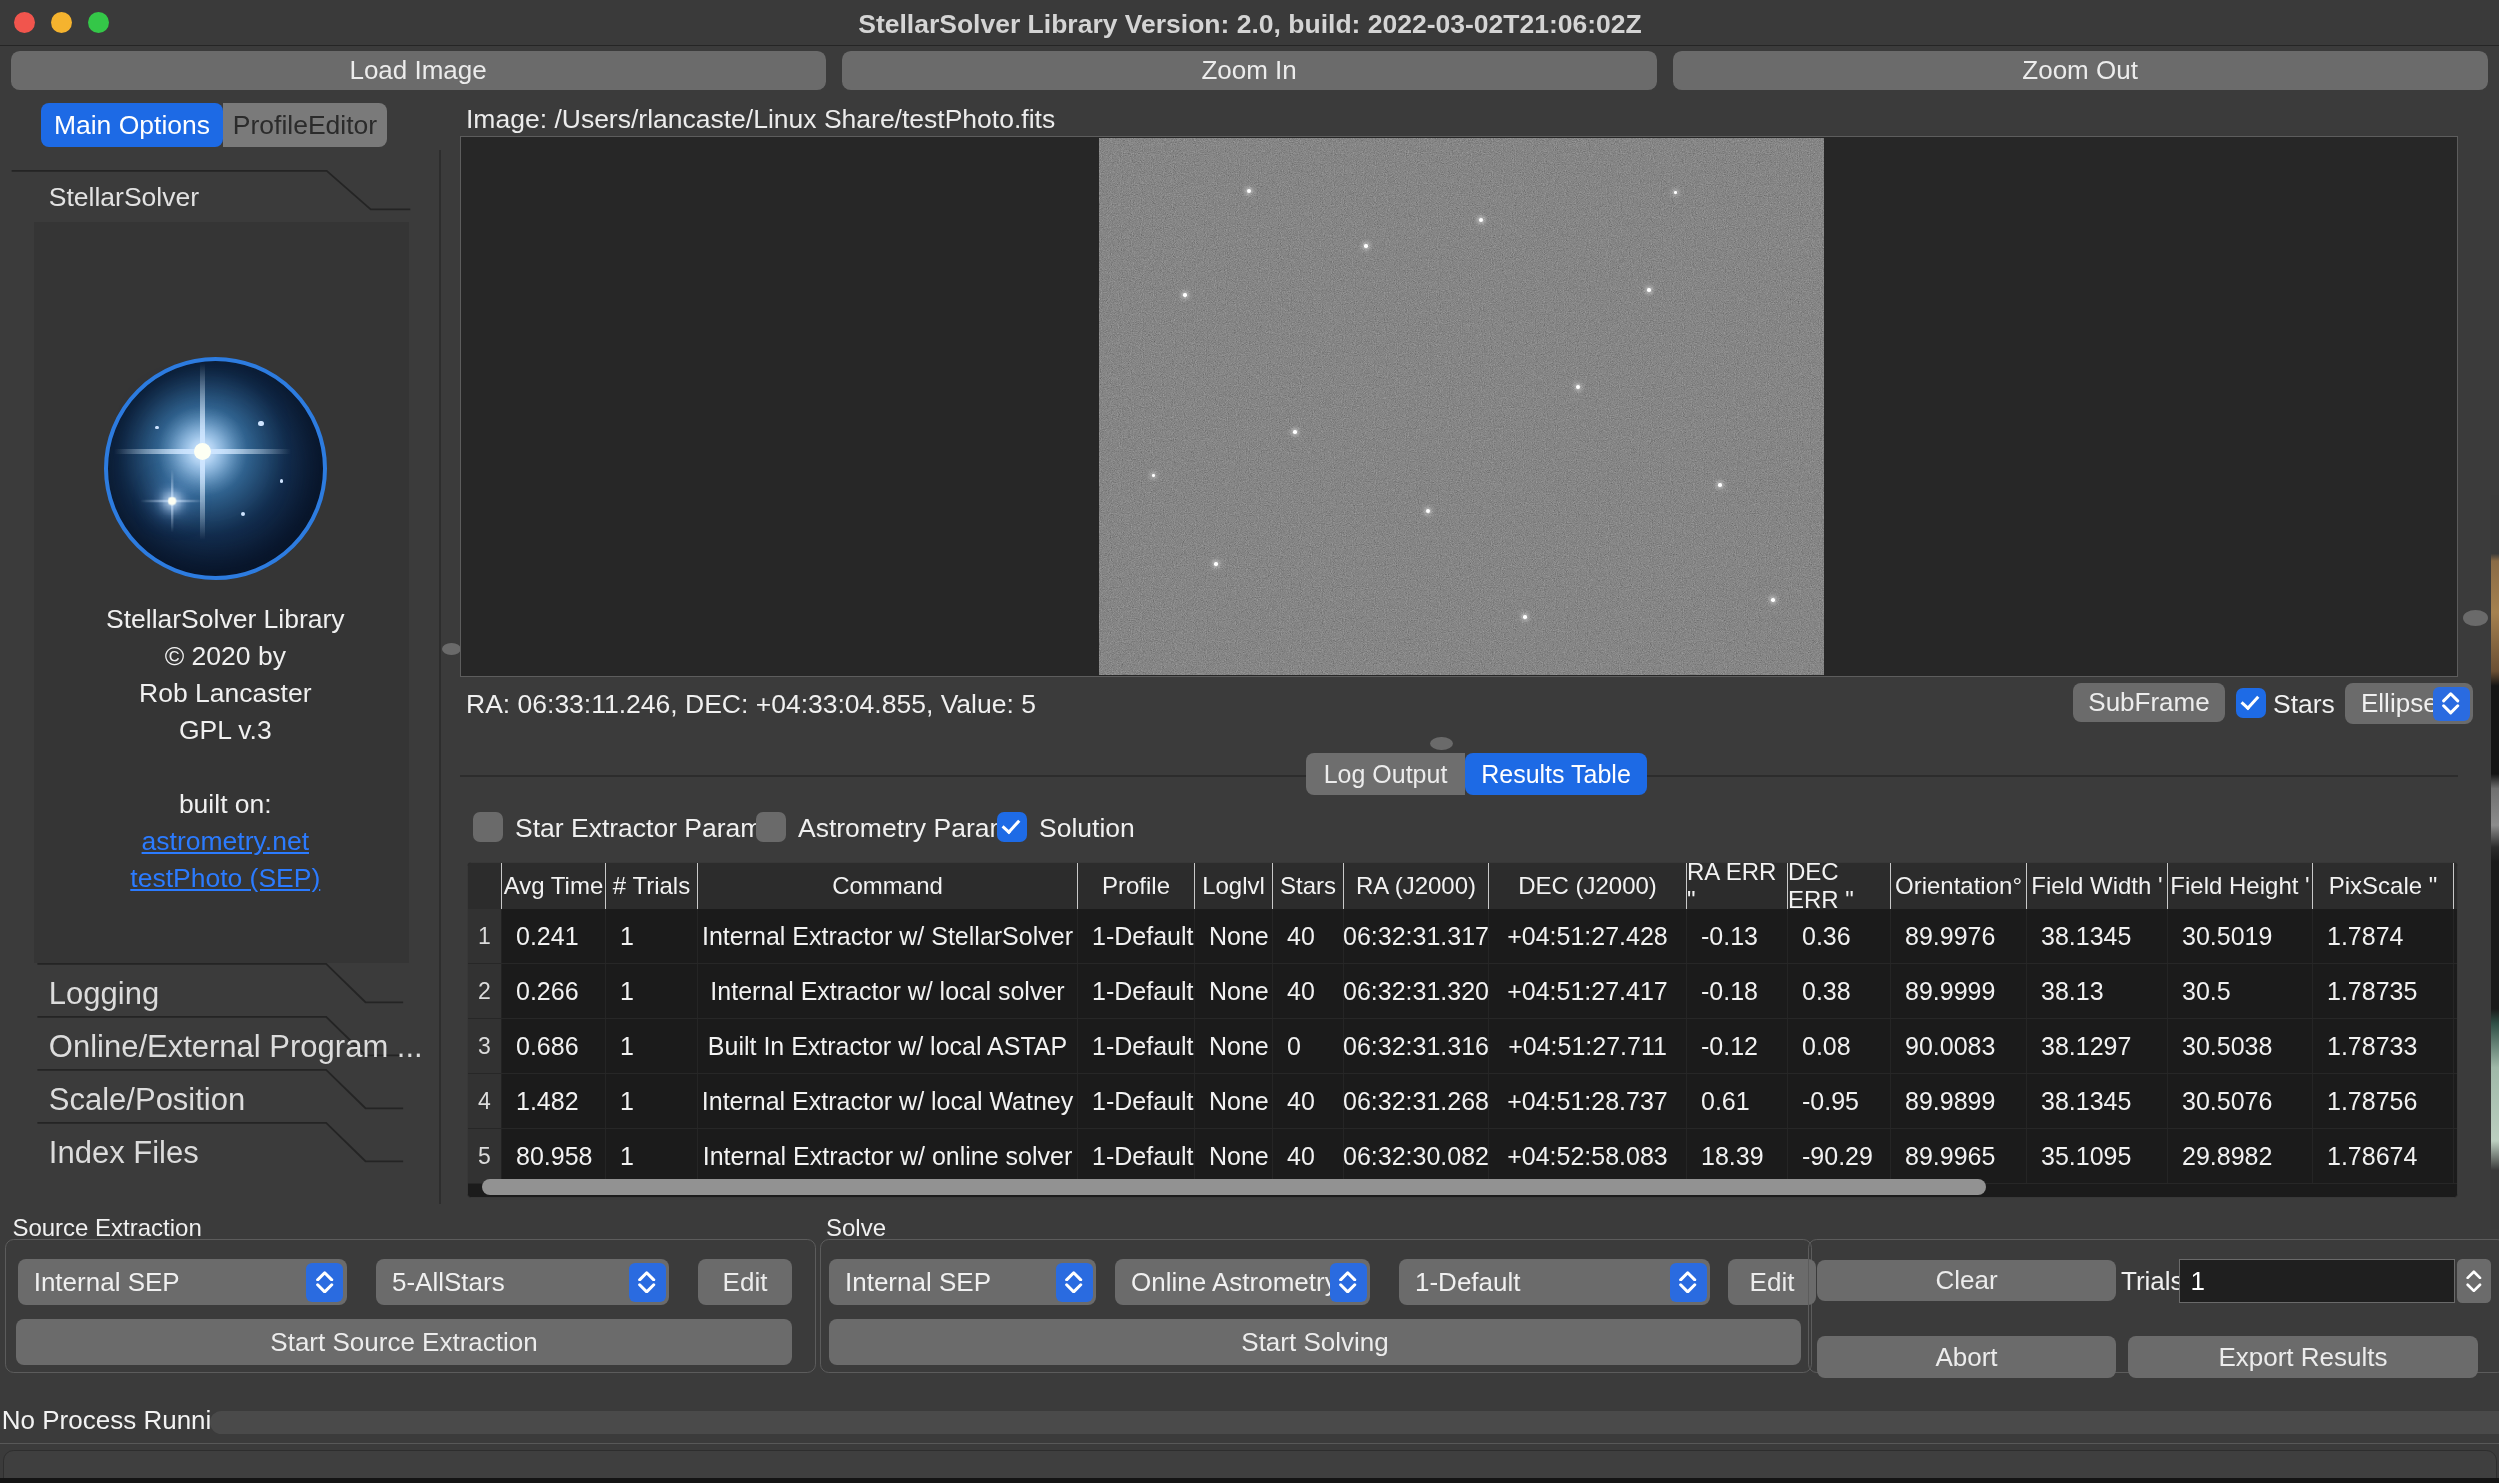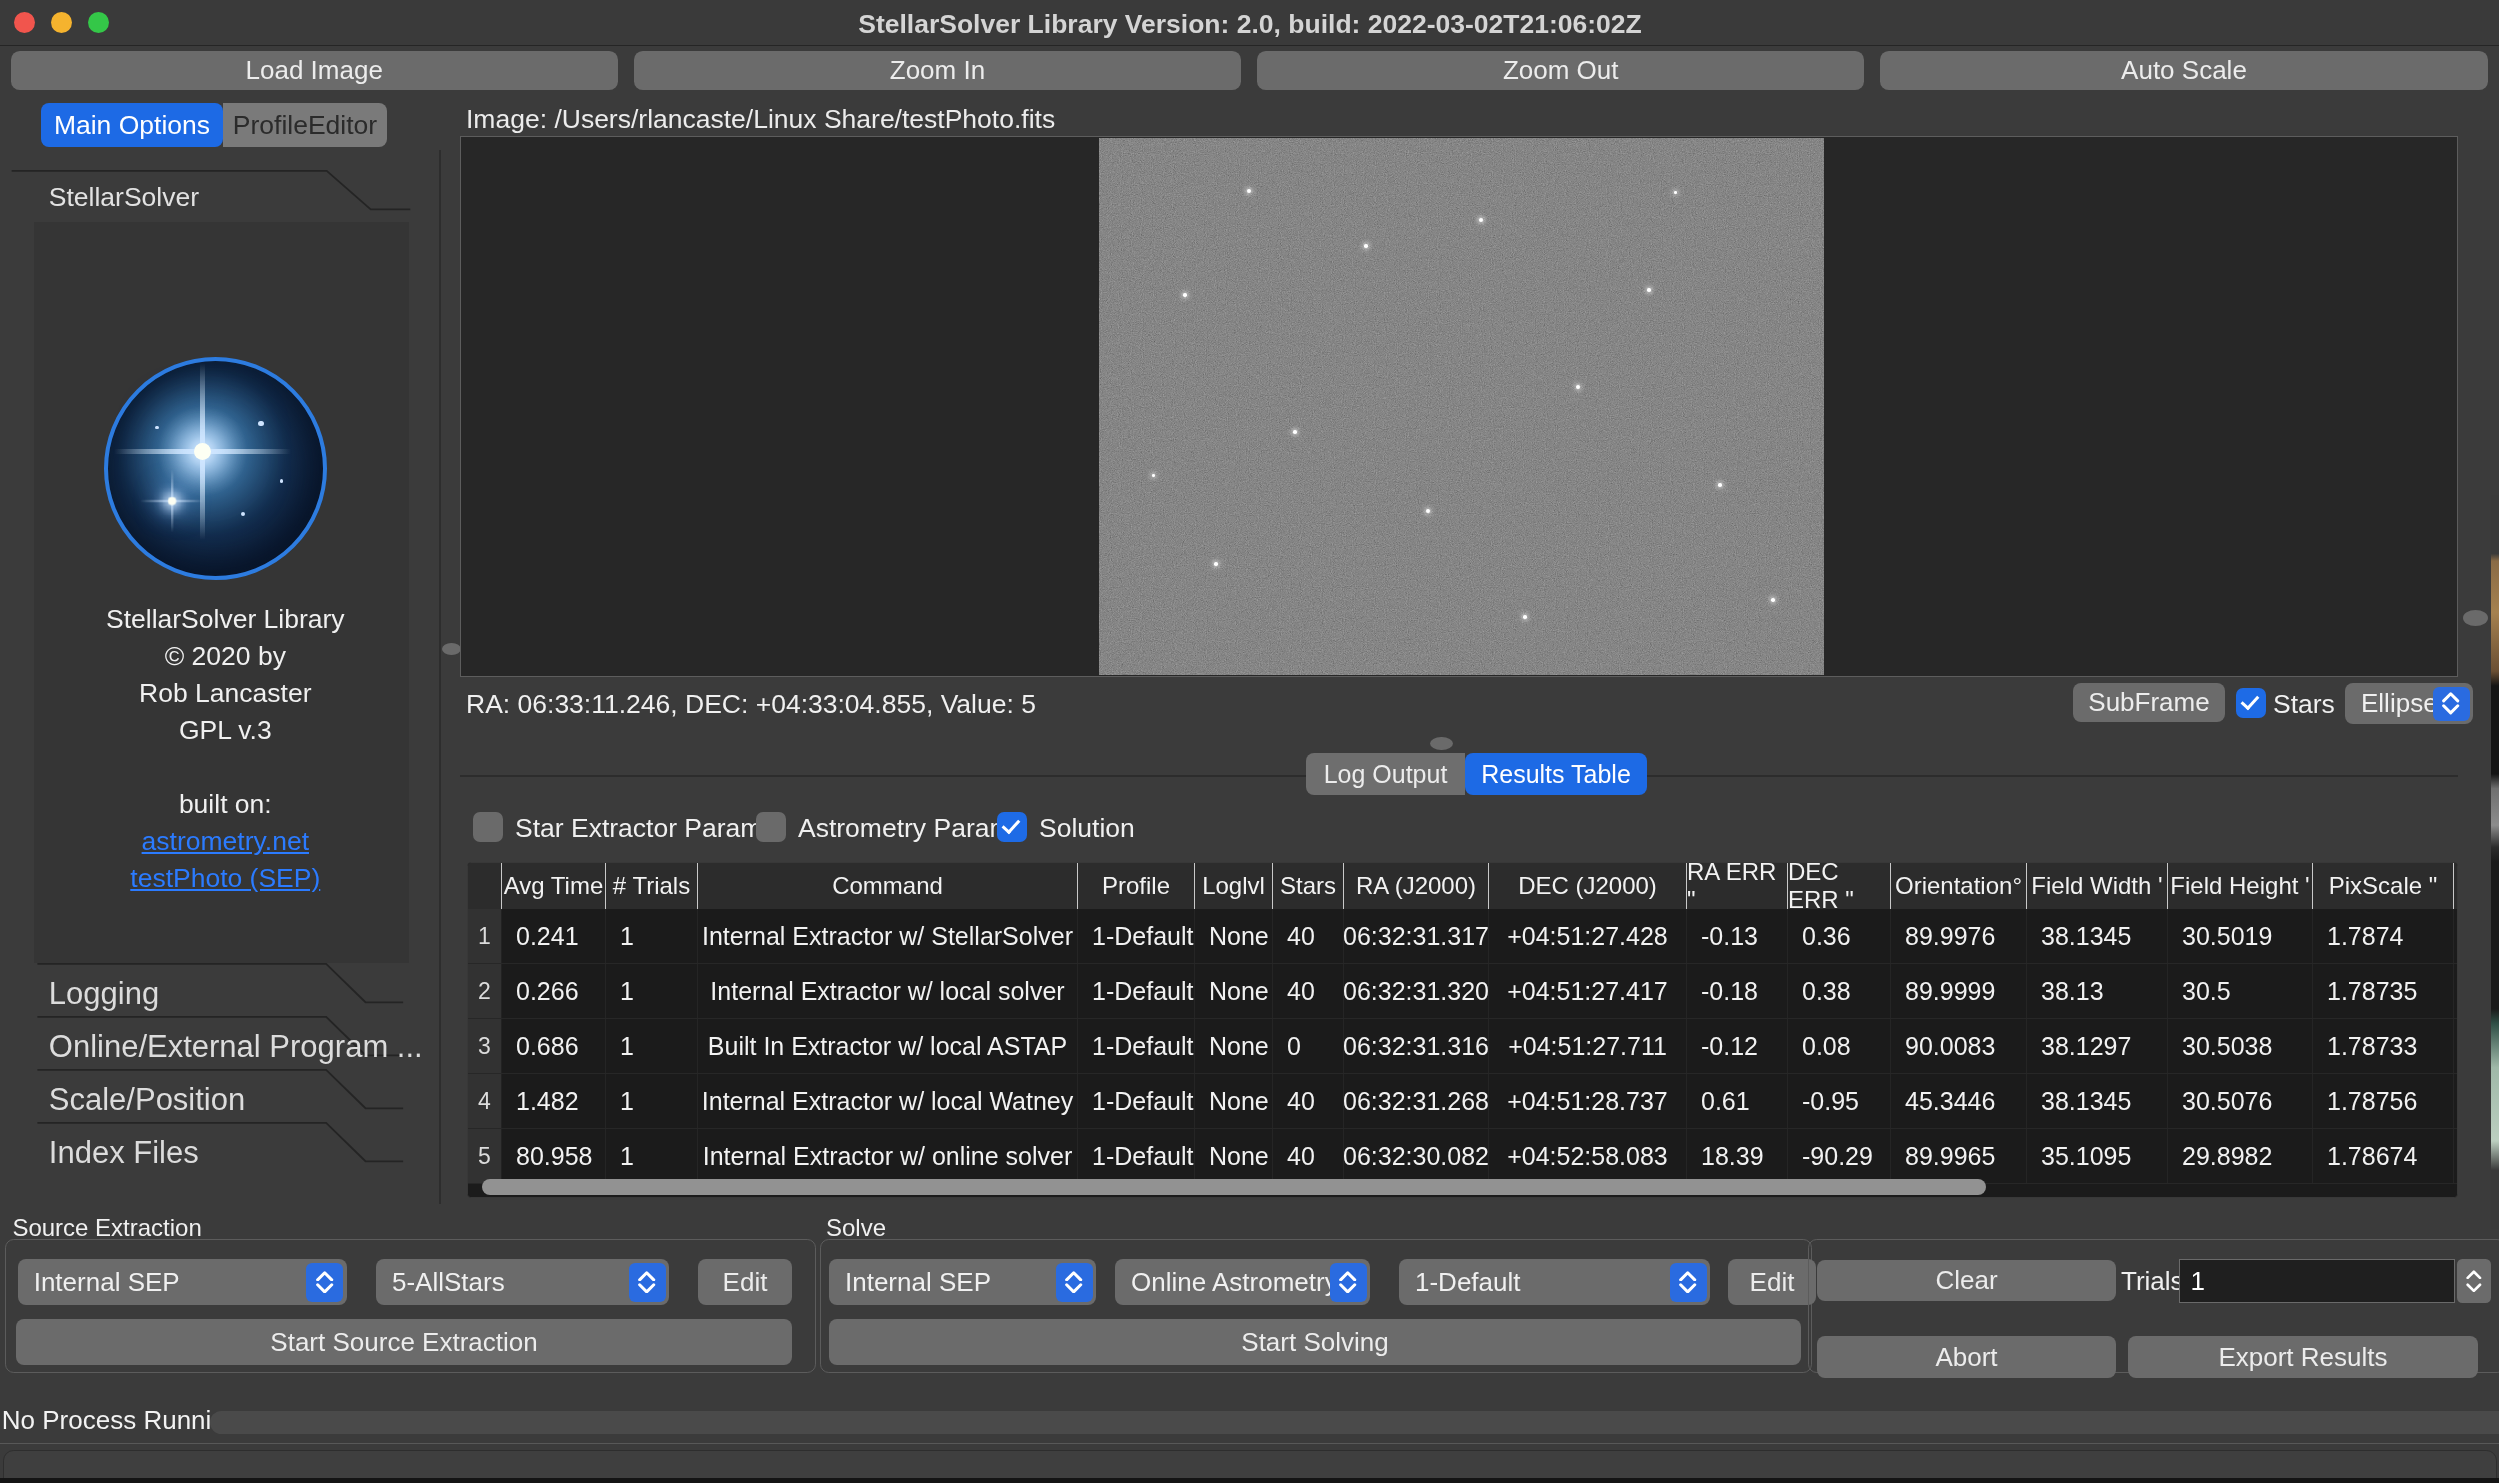--- a/index.html
+++ b/index.html
@@ -122,21 +122,20 @@
       <div class="light yellow"></div>
       <div class="light green"></div>
     </div>
     <div class="win-title">StellarSolver Library Version: 2.0, build: 2022-03-02T21:06:02Z</div>
   </div>
 
   <div class="toolbar" id="toolbar">
       <div class="tool-btn">Load Image</div>
       <div class="tool-btn">Zoom In</div>
       <div class="tool-btn">Zoom Out</div>
-      <div class="tool-btn">Auto Scale</div>
     </div>
 
   <div class="side-tab active" style="left:41px; top:103px; width:182px;">Main Options</div>
   <div class="side-tab inactive" style="left:223px; top:103px; width:164px;text-align:right;">ProfileEditor</div>
 
   <div class="sidebar">
     <svg class="tab-deco" style="top:21px;" width="433" height="44" viewBox="0 0 490 50">
       <path d="M 2 2 H 360 L 410 46 H 455" stroke="#242424" stroke-width="2" fill="none"></path>
     </svg>
     <div class="section-label" style="left:40px; top:34px;">StellarSolver</div>
@@ -345,21 +344,21 @@
           <div class="t-cell" style="width: 104px;">1.482</div>
           <div class="t-cell" style="width: 92px;">1</div>
           <div class="t-cell center" style="width: 380px;">Internal Extractor w/ local Watney</div>
           <div class="t-cell" style="width: 117px;">1-Default</div>
           <div class="t-cell" style="width: 78px;">None</div>
           <div class="t-cell" style="width: 71px;">40</div>
           <div class="t-cell center" style="width: 145px;">06:32:31.268</div>
           <div class="t-cell center" style="width: 198px;">+04:51:28.737</div>
           <div class="t-cell" style="width: 101px;">0.61</div>
           <div class="t-cell" style="width: 103px;">-0.95</div>
-          <div class="t-cell" style="width: 136px;">45.3446</div>
+          <div class="t-cell" style="width: 136px;">89.9899</div>
           <div class="t-cell" style="width: 141px;">38.1345</div>
           <div class="t-cell" style="width: 145px;">30.5076</div>
           <div class="t-cell" style="width: 141px;">1.78756</div>
         </div>
         <div class="t-row">
           <div class="t-gutter">5</div>
           <div class="t-cell" style="width: 104px;">80.958</div>
           <div class="t-cell" style="width: 92px;">1</div>
           <div class="t-cell center" style="width: 380px;">Internal Extractor w/ online solver</div>
           <div class="t-cell" style="width: 117px;">1-Default</div>

